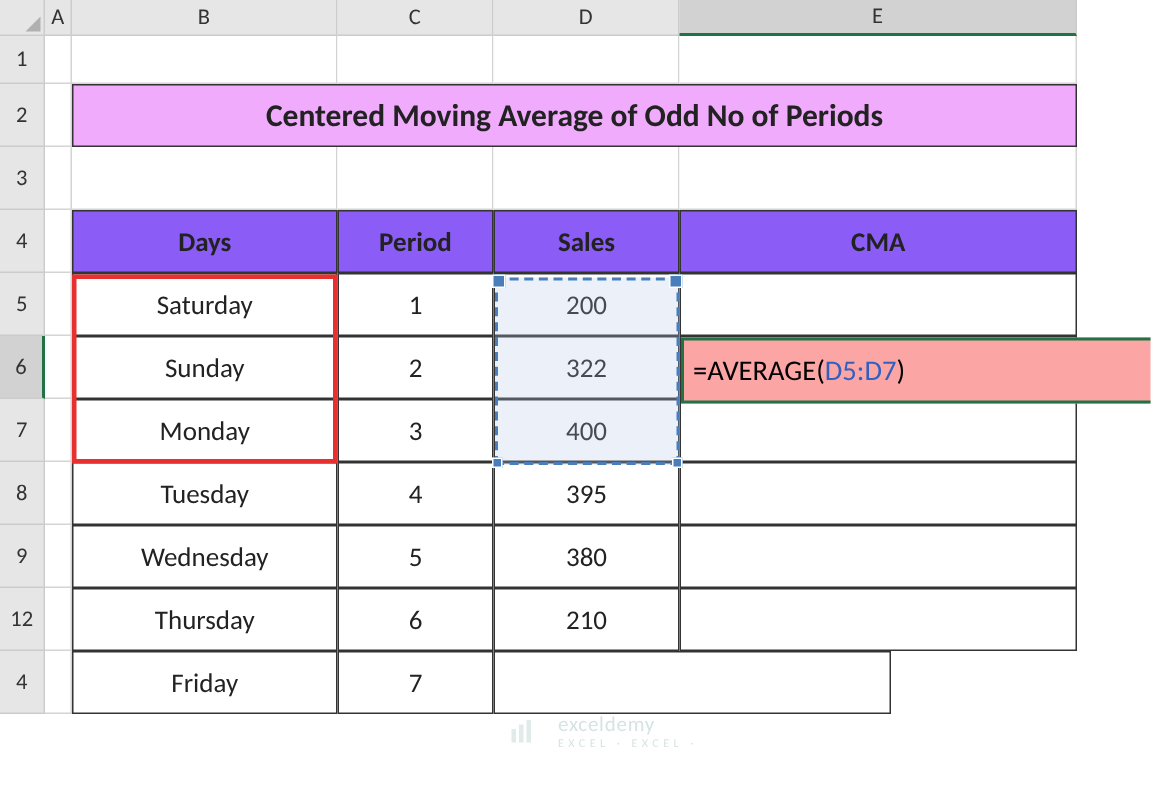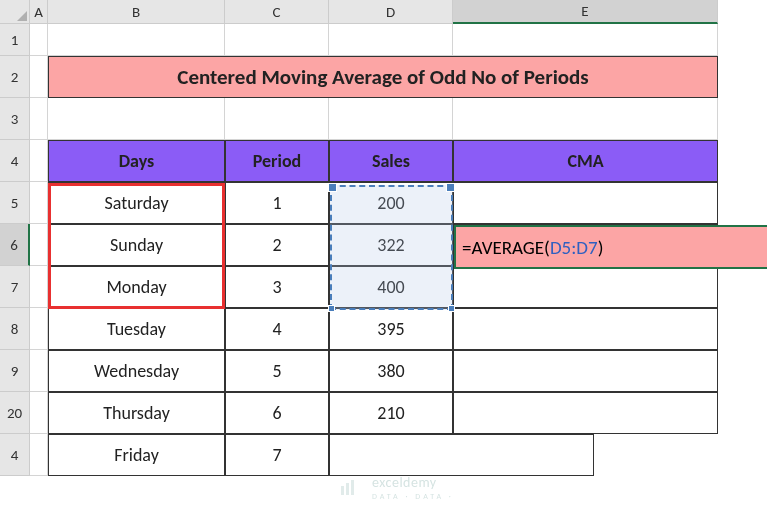--- a/index.html
+++ b/index.html
@@ -55,21 +55,21 @@
       position: relative;
     }
     .cA { width: 18px; }
     .cB { width: 177px; }
     .cC { width: 104px; }
     .cD { width: 124px; }
     .cE { width: 265px; }
     .r1 { height: 32px; }
 
     .title-merged {
-      width: 670px; background: #fca5a5;
+      width: 670px; background: #f0abfc;
       font-weight: bold; font-size: 21px;
       border: 1px solid #333 !important;
     }
     .th {
       background: #8b5cf6; font-weight: bold;
       border: 1px solid #333 !important;
     }
     .td { border: 1px solid #333 !important; }
 
     .red-box {
@@ -131,21 +131,21 @@
     <div class="corner"></div>
     <div class="rowh r1">1</div>
     <div class="rowh">2</div>
     <div class="rowh">3</div>
     <div class="rowh">4</div>
     <div class="rowh">5</div>
     <div class="rowh active">6</div>
     <div class="rowh">7</div>
     <div class="rowh">8</div>
     <div class="rowh">9</div>
-    <div class="rowh">20</div>
+    <div class="rowh">12</div>
     <div class="rowh">4</div>
   </div>
   <div class="cols">
     <div class="col-headers">
       <div class="colh cA">A</div>
       <div class="colh cB">B</div>
       <div class="colh cC">C</div>
       <div class="colh cD">D</div>
       <div class="colh cE active">E</div>
     </div>
@@ -237,19 +237,19 @@
       </div>
 
       <div class="watermark">
         <svg width="16" height="16" viewBox="0 0 16 16">
             <rect x="1" y="6" width="3" height="9" fill="#c4d8d6"></rect>
             <rect x="6" y="3" width="3" height="12" fill="#c4d8d6"></rect>
             <rect x="11" y="0" width="3" height="15" fill="#c4d8d6"></rect>
           </svg>
         <div>
           <span>exceldemy</span>
-          <span class="sub">DATA · DATA ·</span>
+          <span class="sub">EXCEL · EXCEL ·</span>
         </div>
       </div>
 
     </div>
   </div>
 </div>
 
 </body></html>

